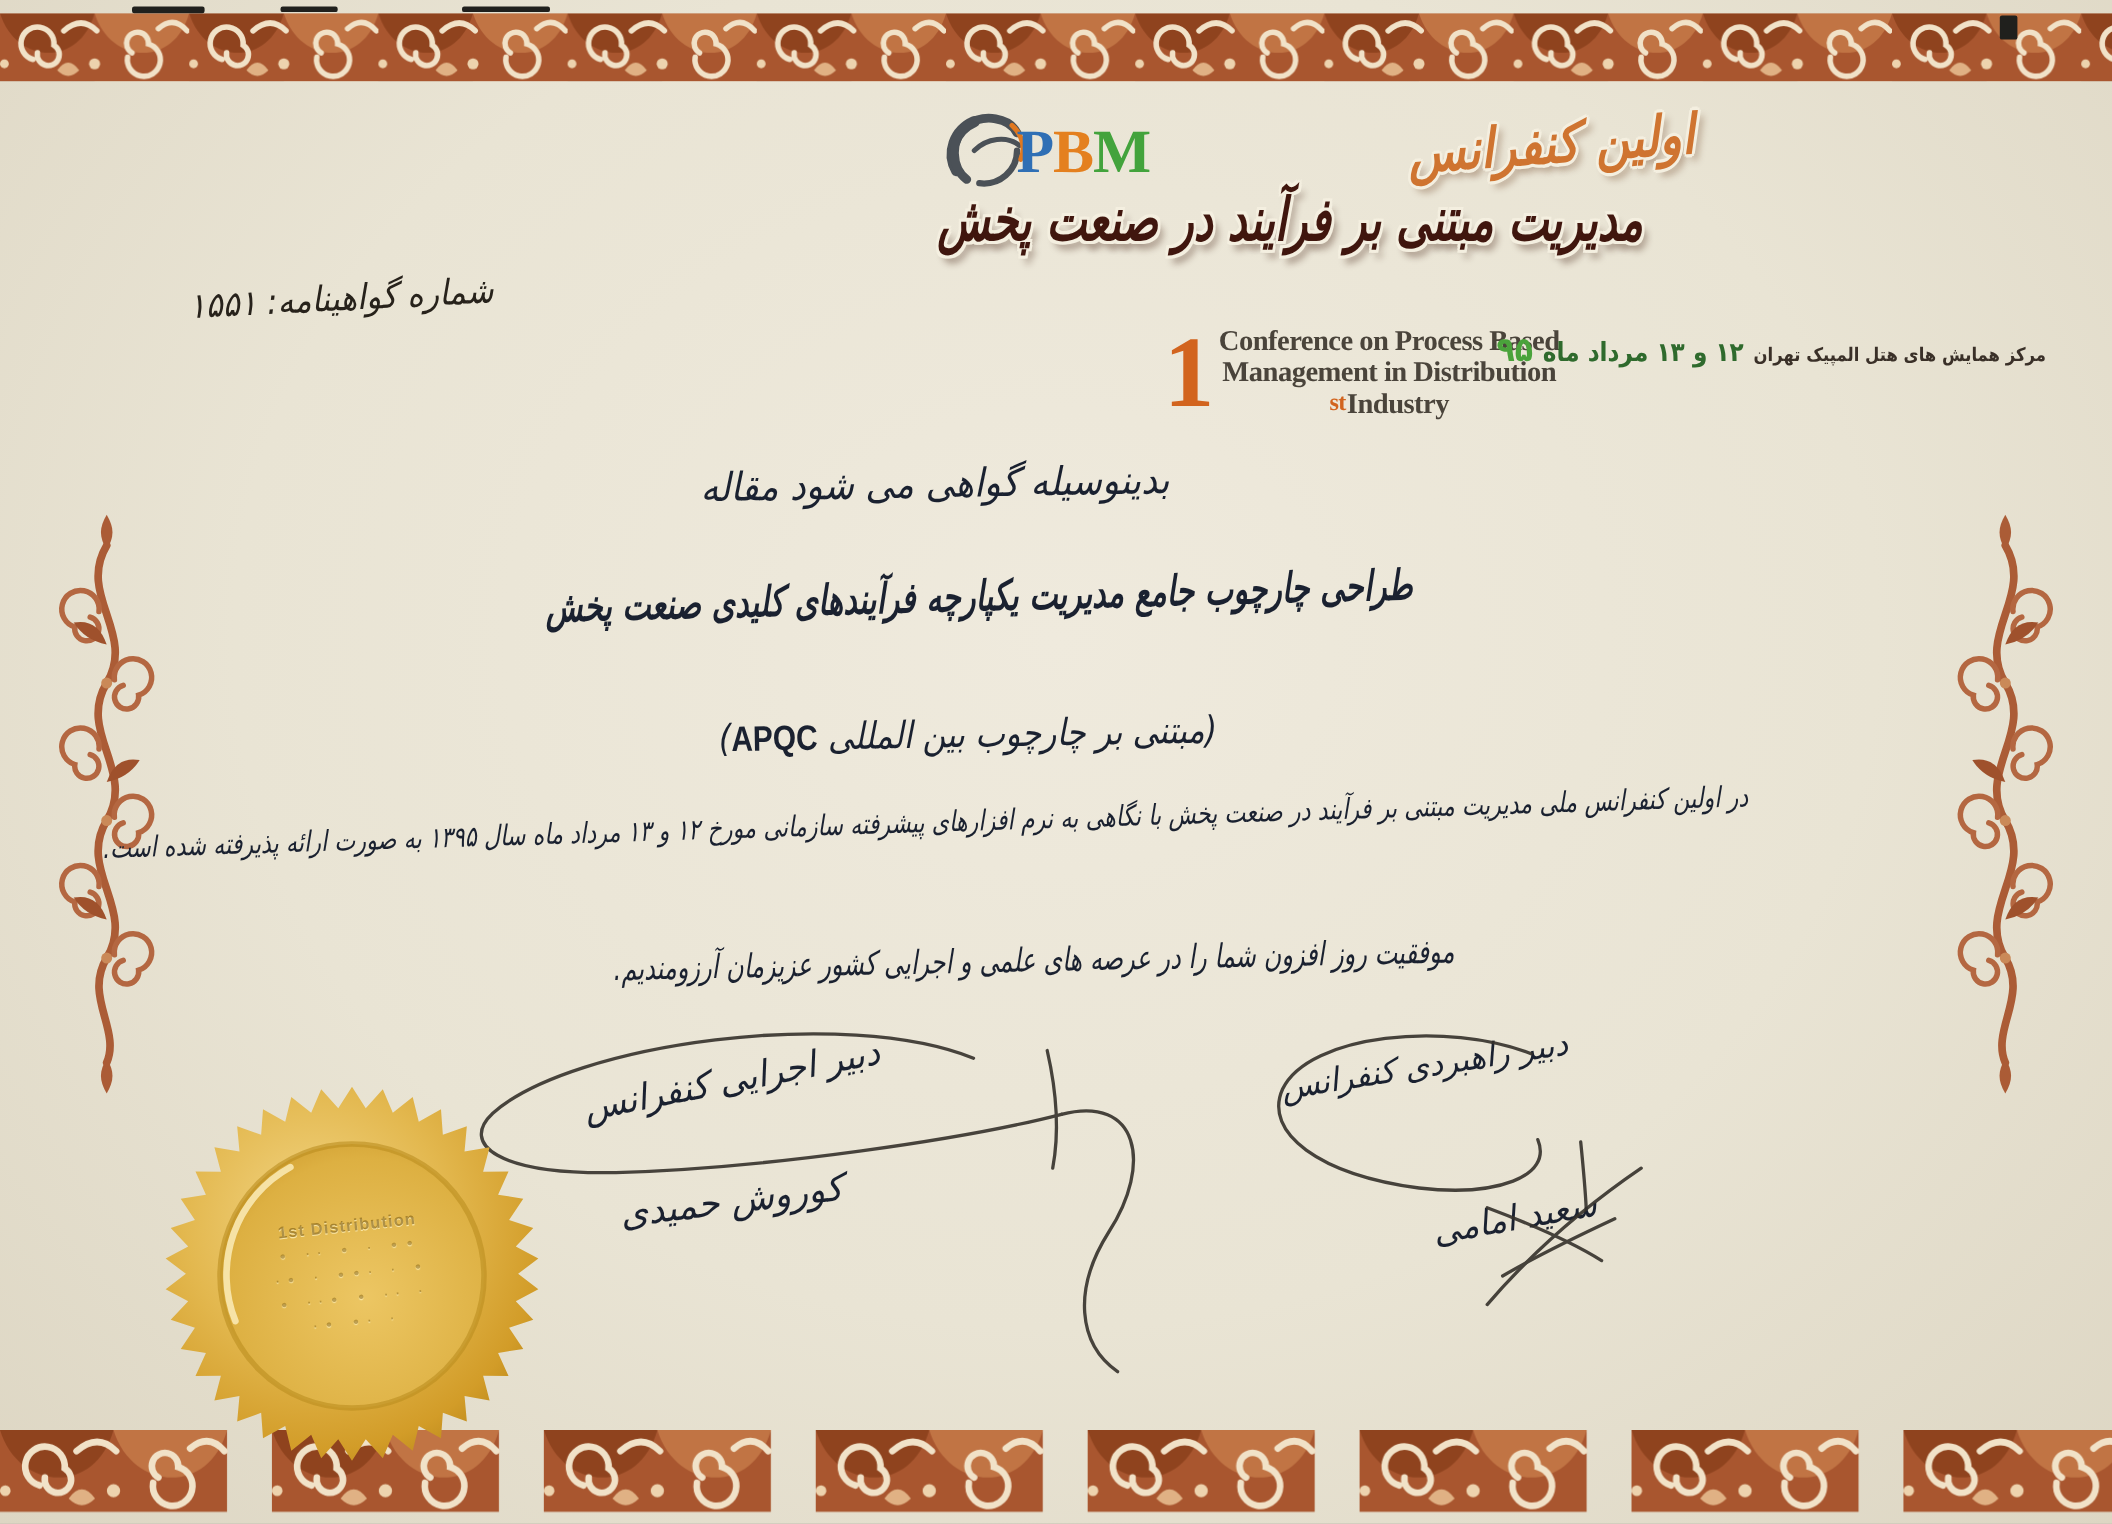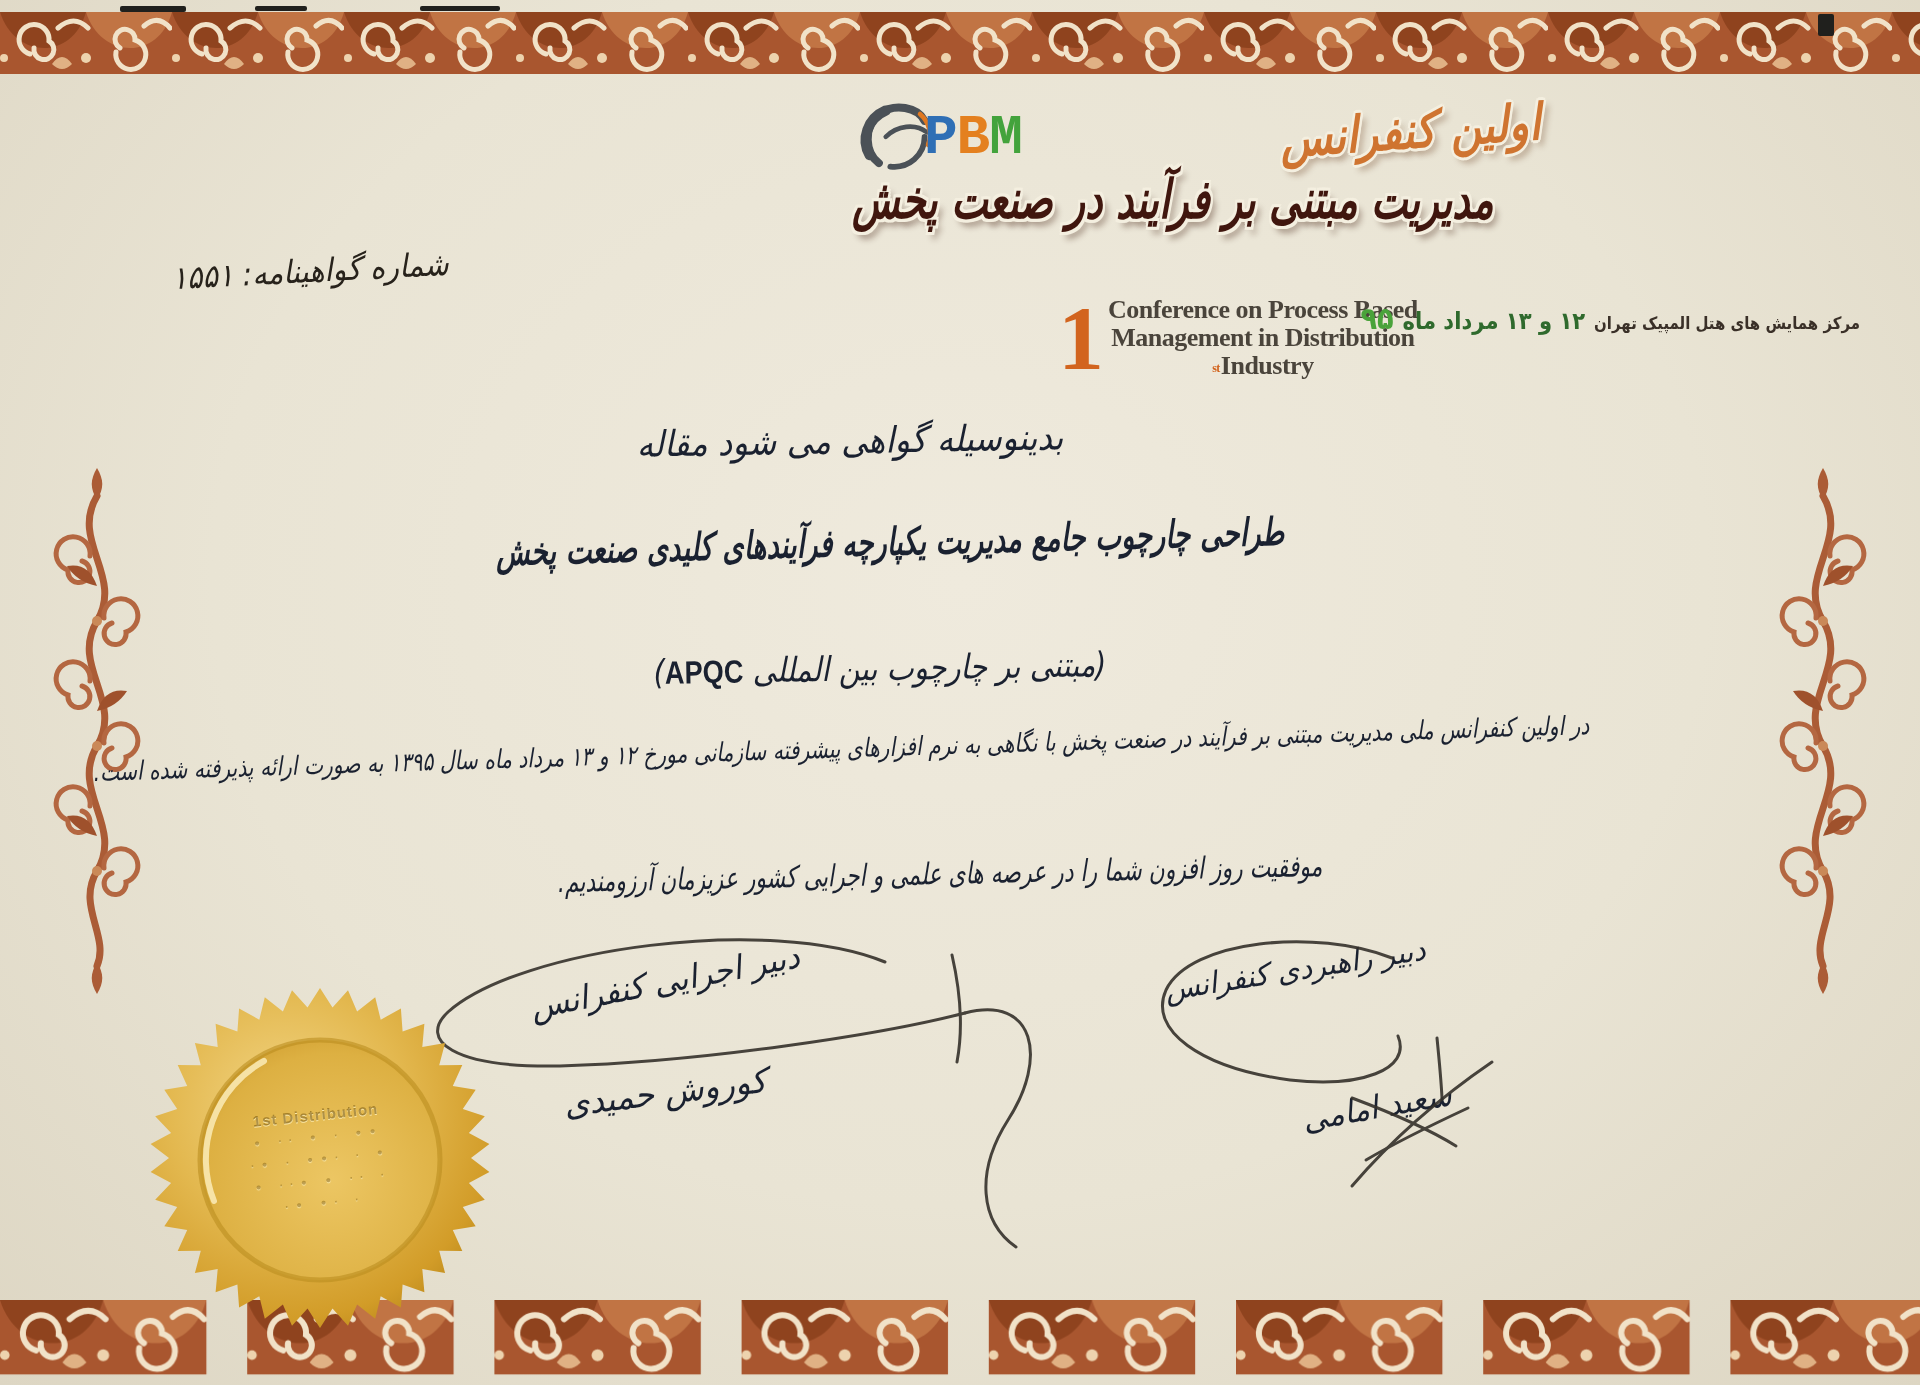--- a/index.html
+++ b/index.html
@@ -12,36 +12,36 @@
   .cal{
     position:absolute; white-space:nowrap; text-align:center; direction:rtl;
     font-family:"DejaVu Sans", sans-serif; font-style:italic; color:#1a2130;
   }
   
   .band{position:absolute; left:0; width:1920px; z-index:1;}
   .side-orn{position:absolute; z-index:1; opacity:.95;}
   .dash{position:absolute; background:#20201d; border-radius:2px; z-index:3;}
   
   #logo{left:854px; top:98px; display:flex; align-items:center; z-index:2;}
-  #logo .letters{font-family:Liberation Mono, monospace; font-weight:bold; font-size:56px; letter-spacing:-1px; margin-left:-14px;}
+  #logo .letters{font-family:Liberation Serif, serif; font-weight:bold; font-size:56px; letter-spacing:-1px; margin-left:-14px;}
   .l-p{color:#2f6fb5;} .l-b{color:#e4801f;} .l-m{color:#43a33c;}
   #kicker{
     left:1230px; top:102px; width:360px; font-weight:bold; font-size:50px; color:#cf7430;
     transform:rotate(-4deg) scaleX(.85);
     text-shadow:-3px 0 0 #f4efe0,3px 0 0 #f4efe0,0 -3px 0 #f4efe0,0 3px 0 #f4efe0,-2px -2px 0 #f4efe0,2px 2px 0 #f4efe0,2px -2px 0 #f4efe0,-2px 2px 0 #f4efe0,5px 6px 7px rgba(90,40,10,.35);
   }
   #main-title{
     left:840px; top:168px; width:760px; font-weight:bold; font-size:54px; color:#40160e; font-style:italic;
     transform:scaleX(.72);
     text-shadow:-3px 0 0 #f4efe0,3px 0 0 #f4efe0,0 -3px 0 #f4efe0,0 3px 0 #f4efe0,-3px -3px 0 #f4efe0,3px 3px 0 #f4efe0,3px -3px 0 #f4efe0,-3px 3px 0 #f4efe0,6px 7px 8px rgba(60,25,10,.4);
   }
   #eng-block{left:1058px; top:296px; display:flex; align-items:flex-start; z-index:2; font-family:"Liberation Serif",serif;}
   #eng-num{font-size:92px; line-height:84px; font-weight:bold; color:#d2641e;}
   #eng-lines{margin-left:4px; font-weight:bold; color:#4a443b; font-size:26px; line-height:28px; letter-spacing:-.5px;text-align:center;}
-  #eng-ord{color:#d2641e; font-size:12px; font-weight:bold; vertical-align:2px; margin-right:1px;}
+  #eng-ord{color:#d2641e; font-size:22px; font-weight:bold; vertical-align:2px; margin-right:1px;}
   #dateline{
     left:1398px; top:300px; width:462px; direction:rtl; display:flex; align-items:baseline; gap:10px;
     transform:scaleX(.88); transform-origin:right center; white-space:nowrap; z-index:2;
   }
   #venue{font-size:17px; font-weight:bold; color:#3a3028;}
   #date-prefix{font-size:24px; font-weight:bold; color:#2f6a2d;}
   #date-year{font-size:31px; font-weight:bold; color:#4aa33b;}
   
   #serial{left:150px; top:252px; width:320px; font-size:32px; color:#27221b; transform:rotate(-3deg) scaleX(.9);}
   

